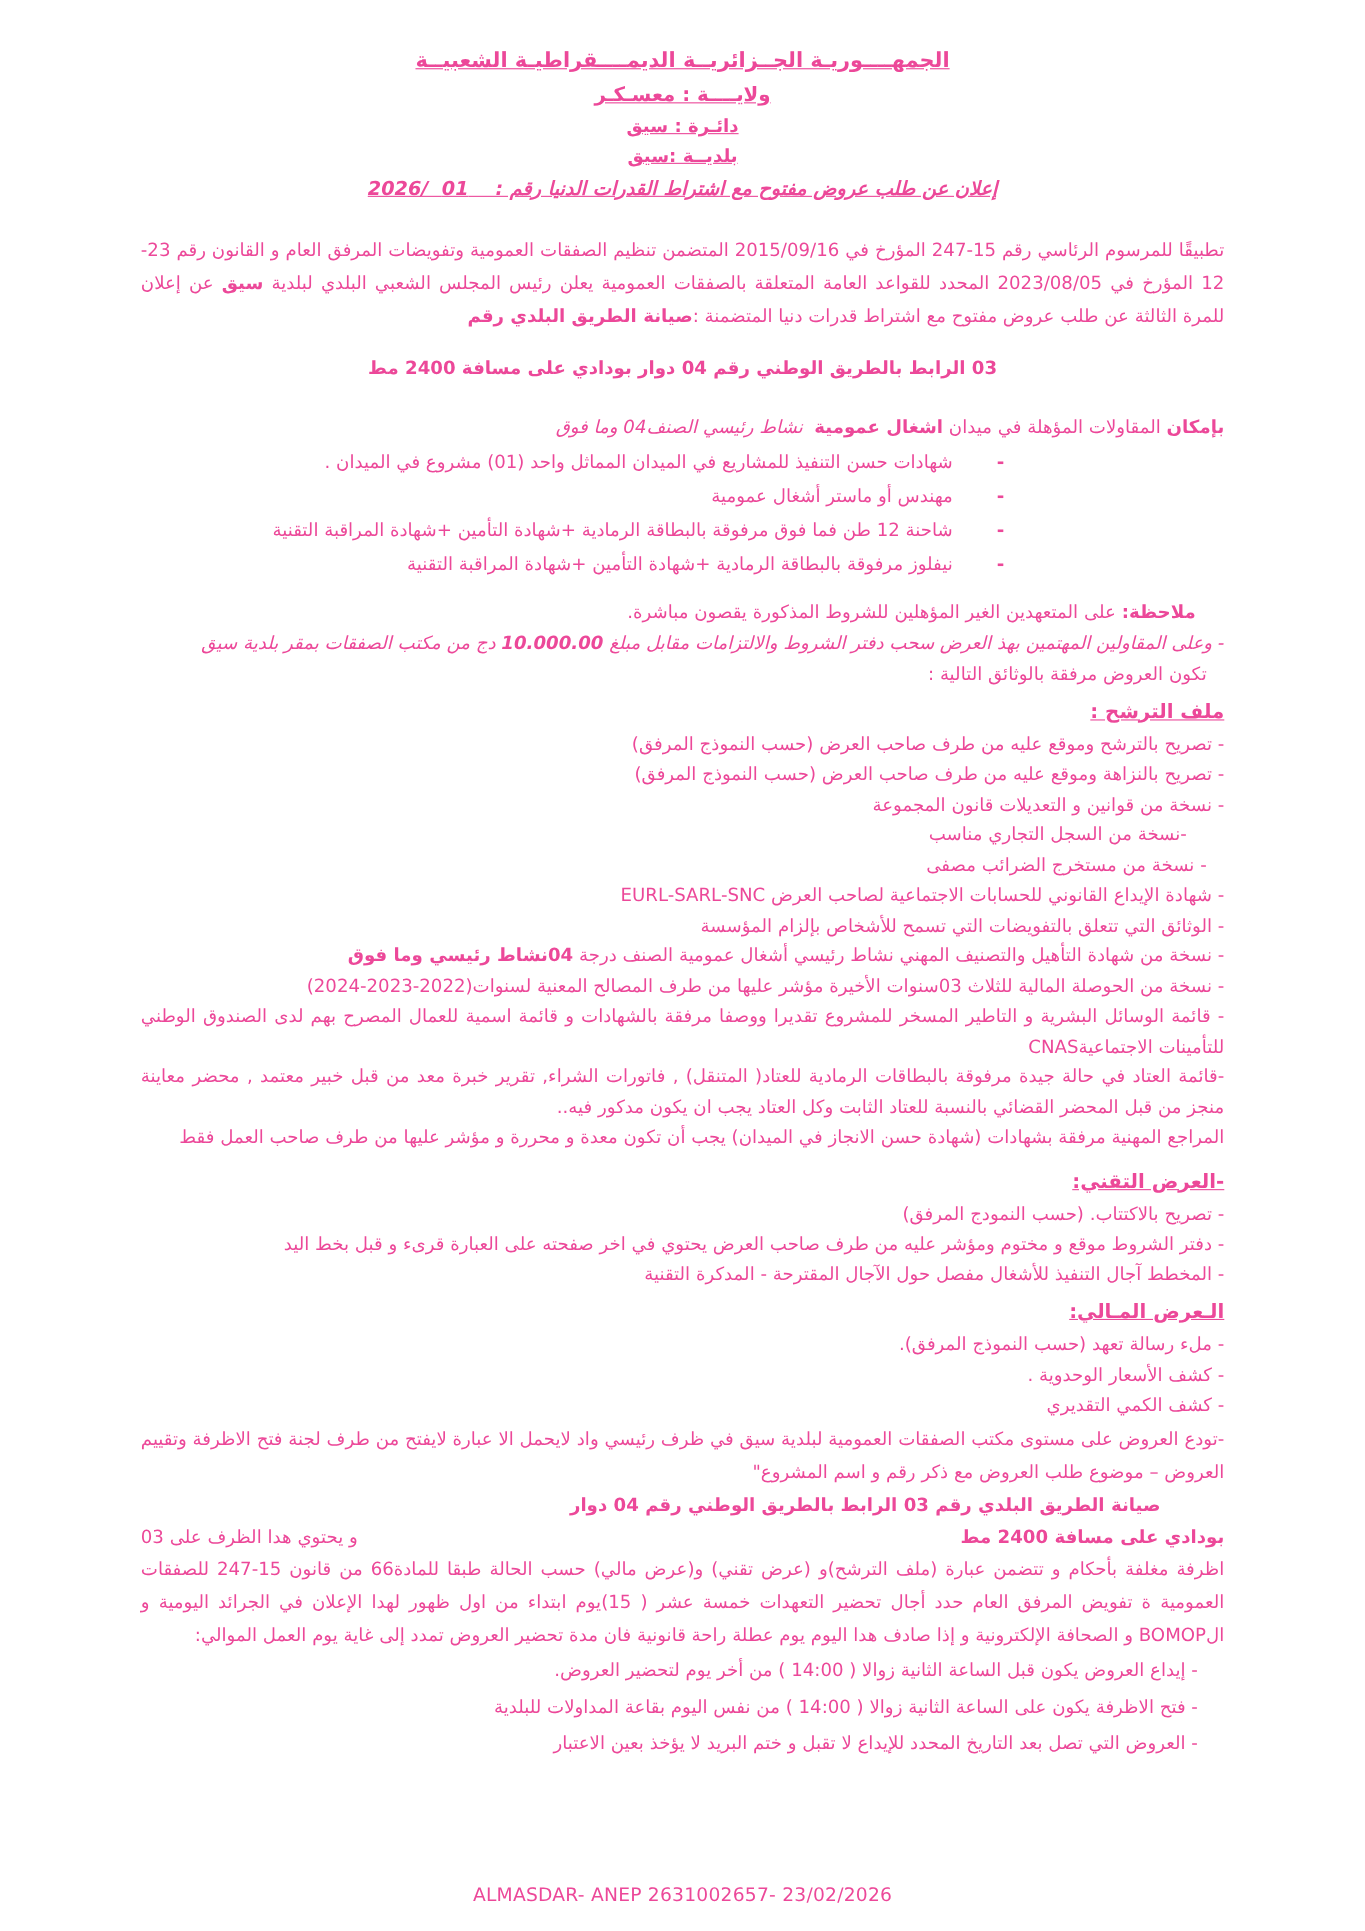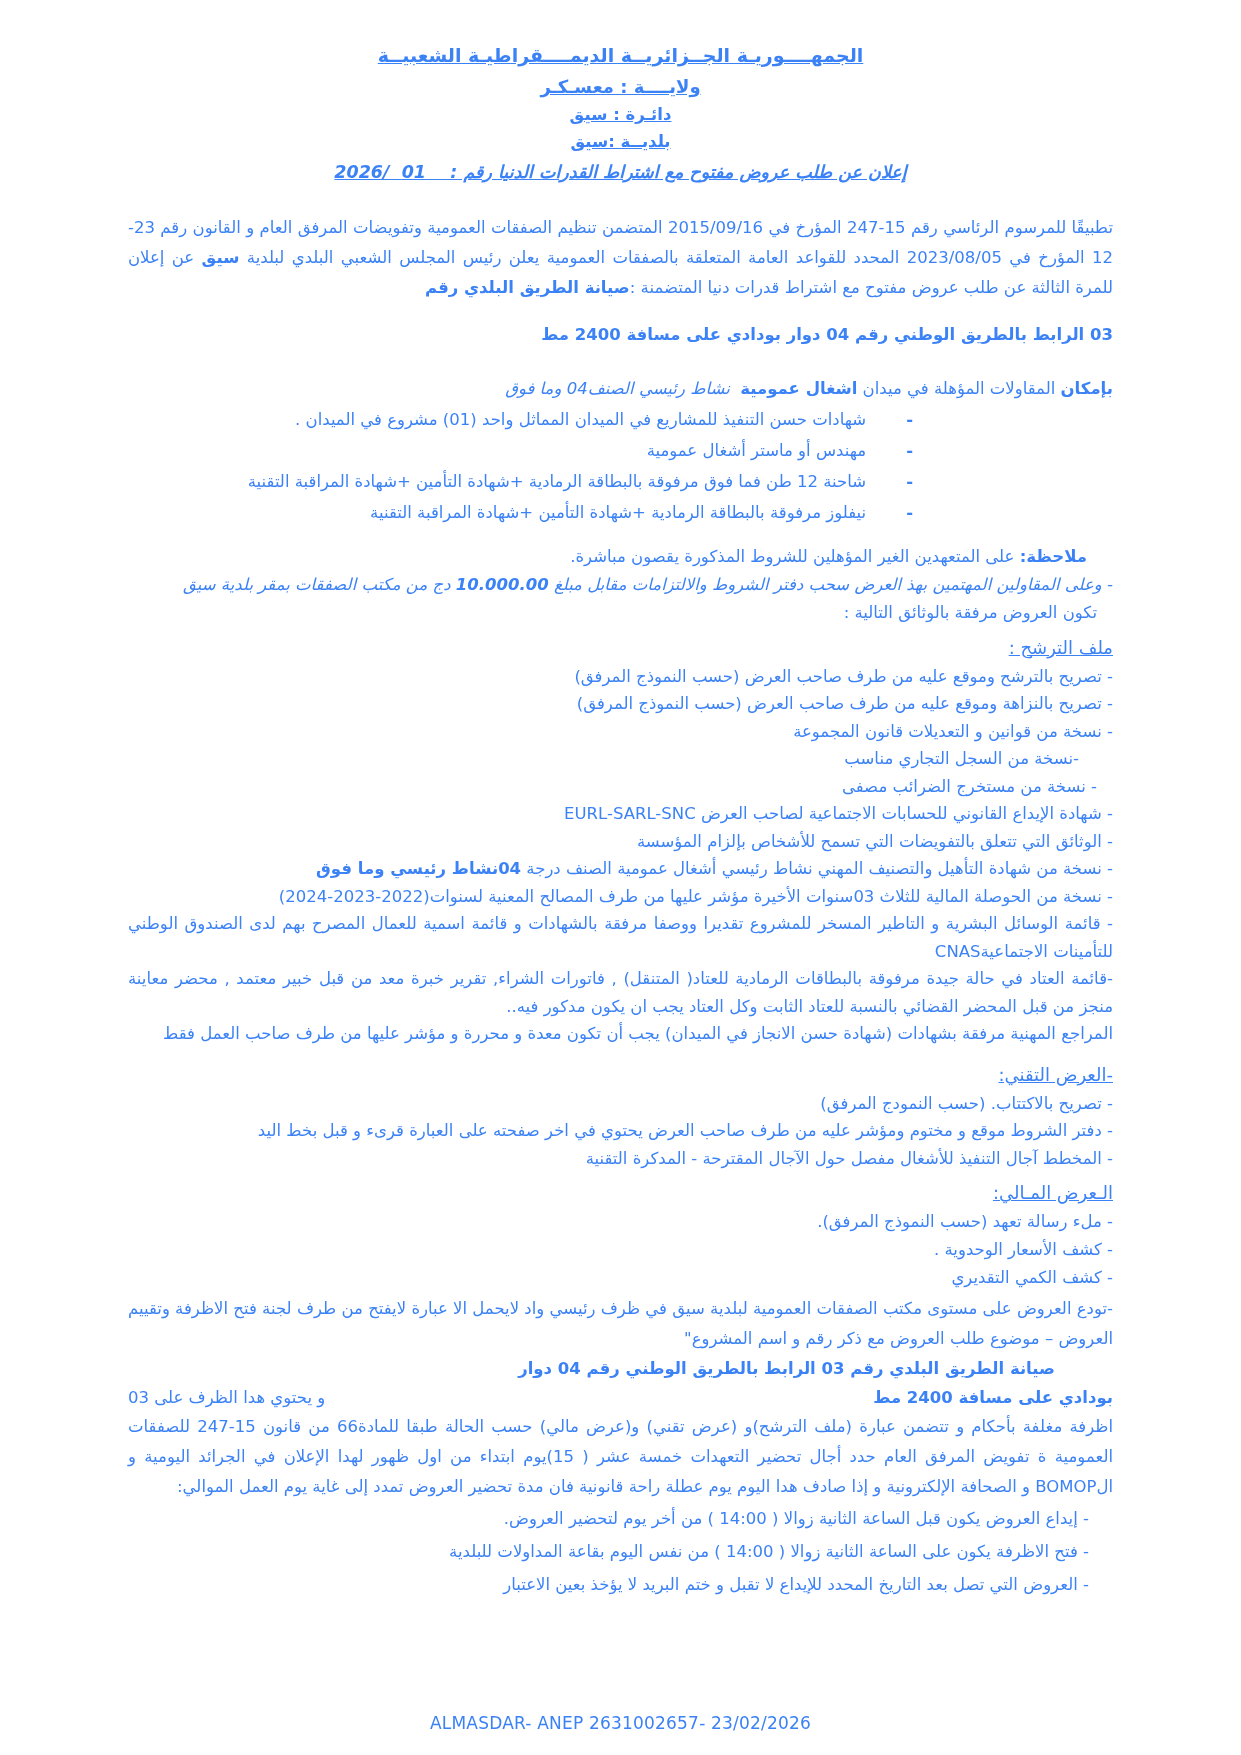--- a/index.html
+++ b/index.html
@@ -1,41 +1,41 @@
 <!DOCTYPE html>
 <html lang="ar"><head>
 <meta charset="utf-8">
 <style>
   html,body{margin:0;padding:0;background:#ffffff;}
   .page{
-    width:1241px;height:1755px;background:#ffffff;color:#3b82f6;
+    width:1241px;height:1755px;background:#ffffff;color:#ec4899;
     font-family:"DejaVu Sans",sans-serif;font-size:16.5px;
     direction:rtl;box-sizing:border-box;
     padding:40px 128px 0 128px;position:relative;overflow:hidden;
   }
   .u{text-decoration:underline;}
   .b{font-weight:bold;text-align:right;}
   .pre{white-space:pre-wrap;font-style:italic;}
   .hdr{text-align:center;font-weight:bold;}
   .hdr-1{font-size:19px;line-height:30px;margin-bottom:2px;}
   .hdr-2{font-size:18px;line-height:29px;}
   .hdr-3{font-size:16.5px;line-height:27px;}
   .hdr-4{font-size:16.5px;line-height:27px;}
   .hdr-5{font-size:17.5px;line-height:30px;margin-top:2px;}
   .para{text-align:justify;line-height:30px;}
   .intro{margin-top:26px;}
-  .center-bold{text-align:right;font-weight:bold;line-height:30px;}
+  .center-bold{text-align:center;font-weight:bold;line-height:30px;}
   .lead{margin-top:24px;line-height:29px;text-align:right;}
   .bullets{margin-top:2px;}
   .bullet{display:flex;gap:40px;padding-right:200px;line-height:29px;margin-bottom:2px;text-align:right;}
   .bullet .bm{font-weight:bold;flex:0 0 auto;}
   .note{margin-top:16px;padding-right:26px;line-height:28px;text-align:right;}
   .fee{line-height:28px;font-style:italic;}
   .docs-intro{padding-right:16px;line-height:28px;text-align:right;}
-  .sec-h{font-weight:normal;font-size:18px;line-height:30px;margin-top:6px;}
+  .sec-h{font-weight:bold;font-size:18px;line-height:30px;margin-top:6px;}
   .list .item{line-height:27.5px;text-align:justify;}
   .list .ind-34{padding-right:34px;}
   .list .ind-16{padding-right:16px;}
   .sec-h.tech{margin-top:12px;}
   .fin-list .item{line-height:28px;}
   .submission{margin-top:2px;}
   .sub-project{font-weight:bold;padding-right:58px;line-height:29px;text-align:right;}
   .split-line{display:flex;justify-content:space-between;line-height:29px;}
   .deadlines .item{line-height:33px;text-align:right;padding-right:24px;}
   .footer{

